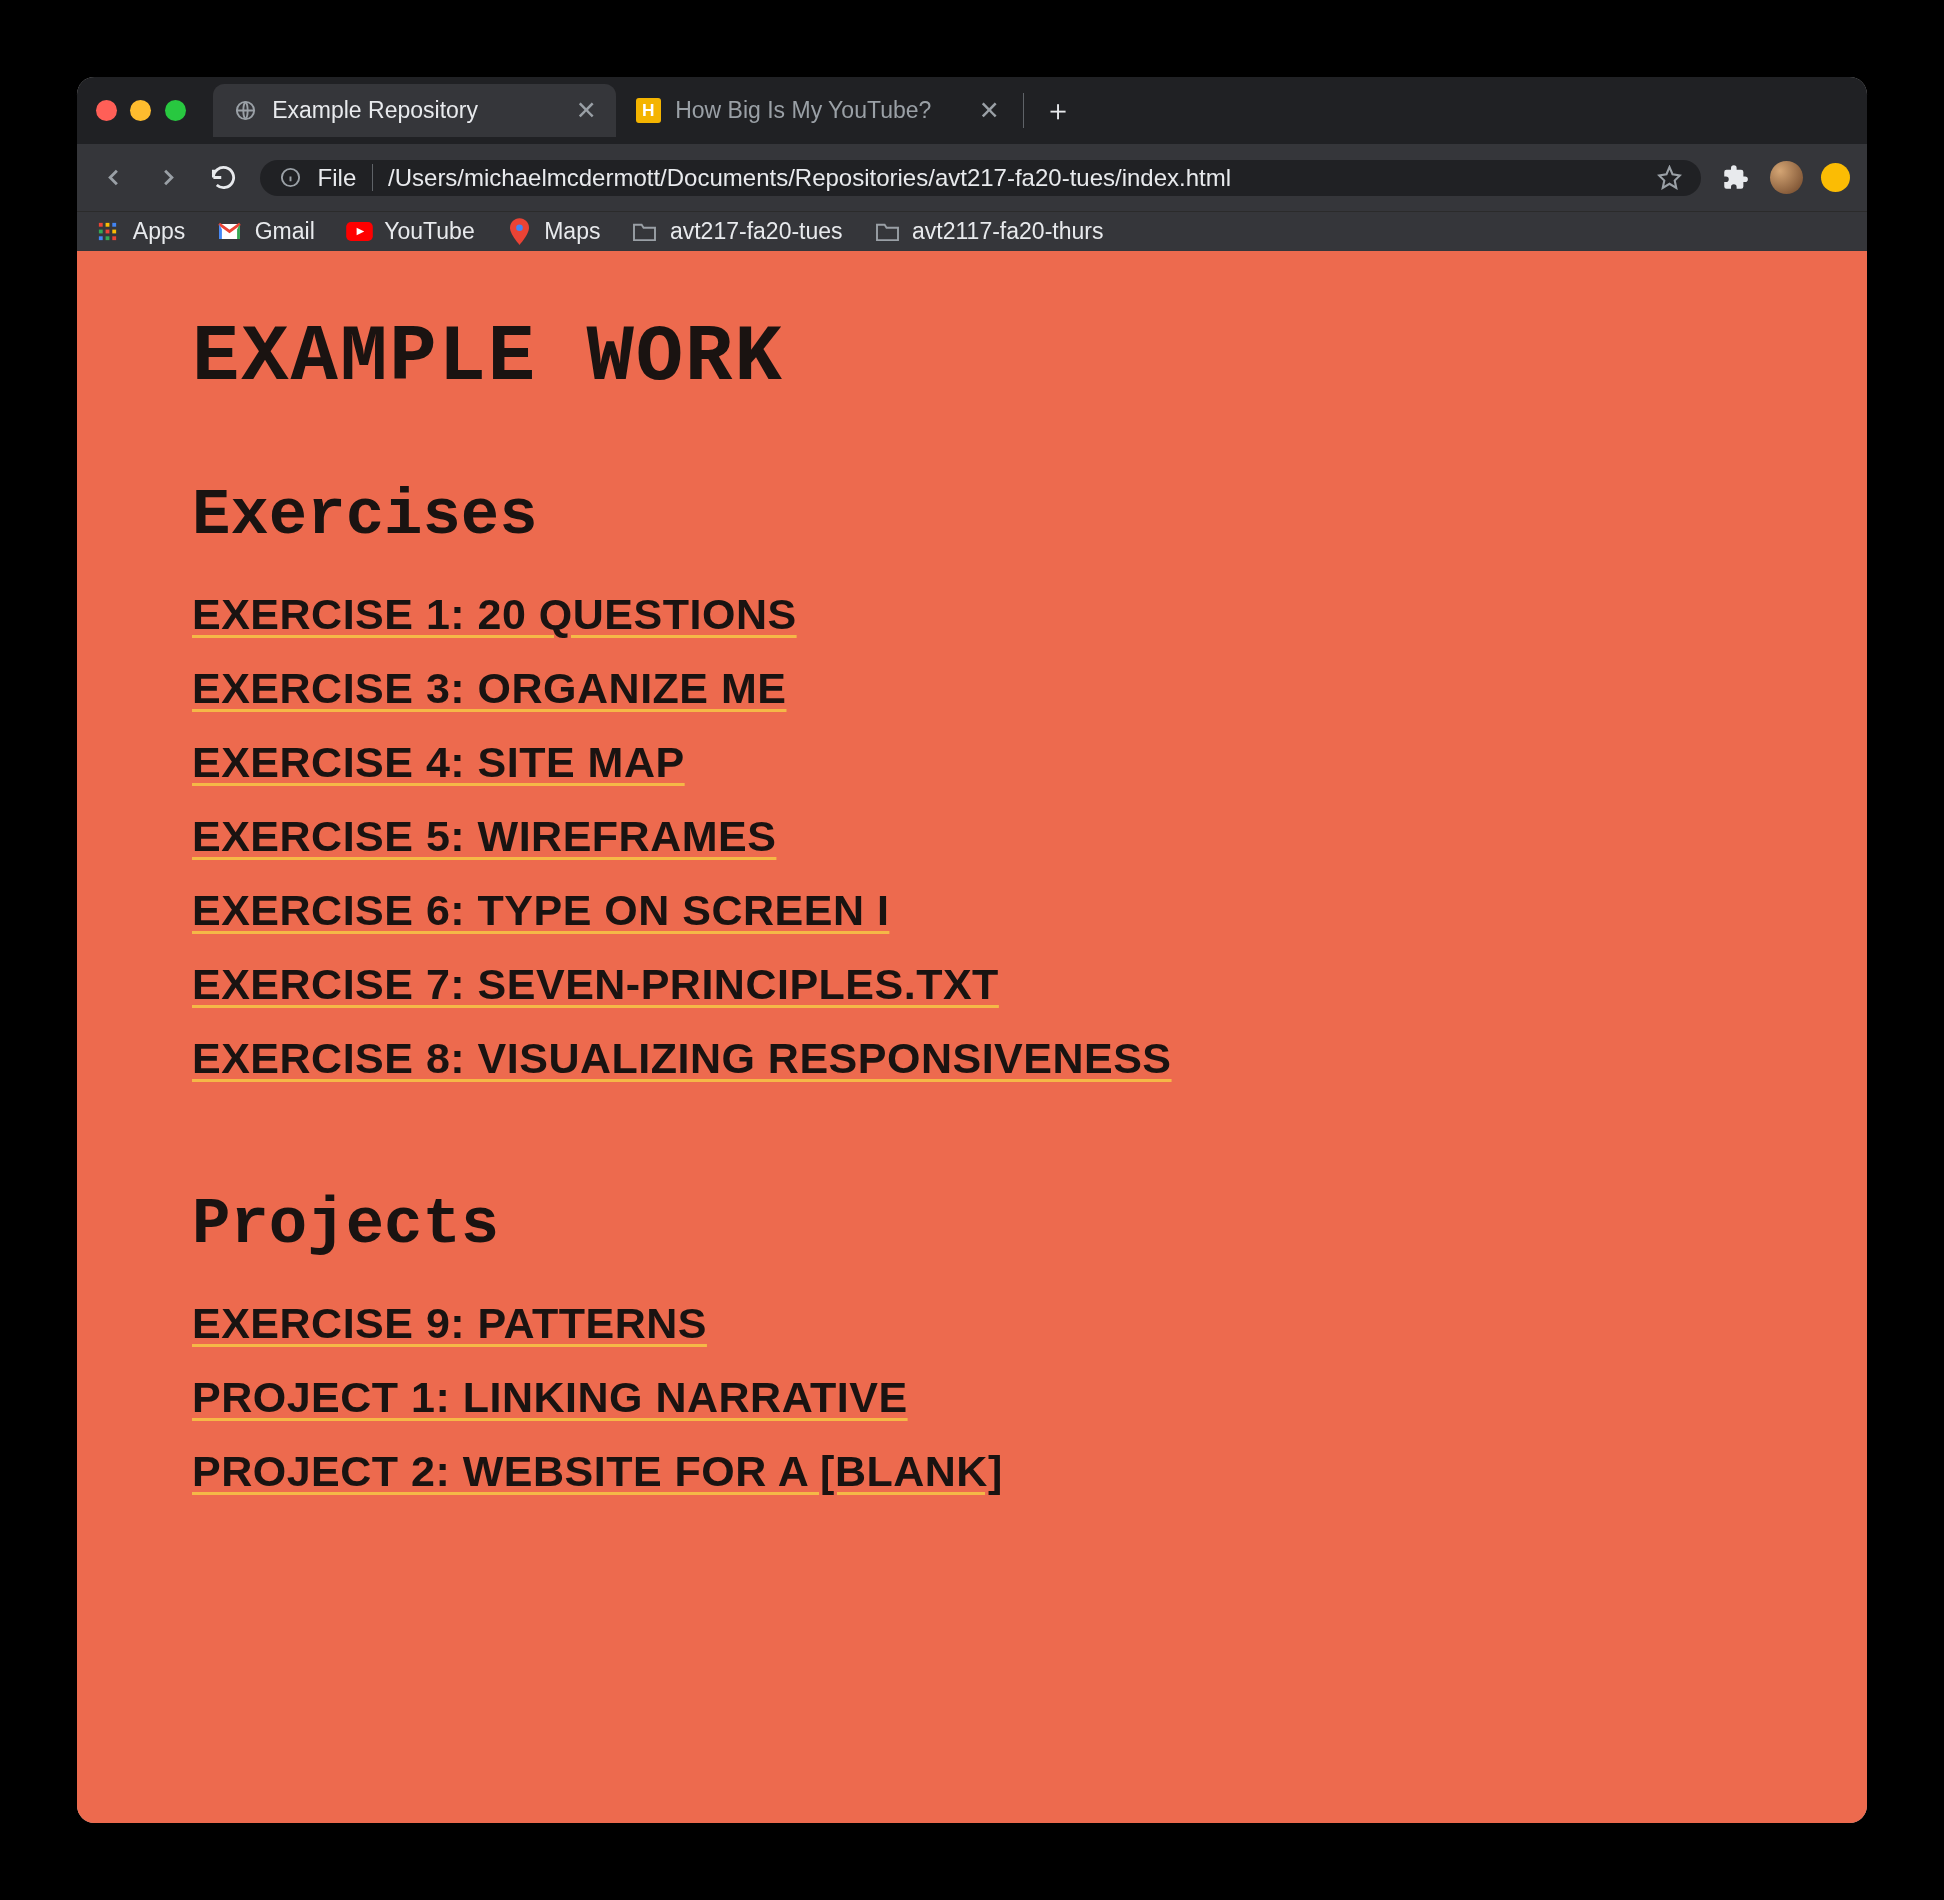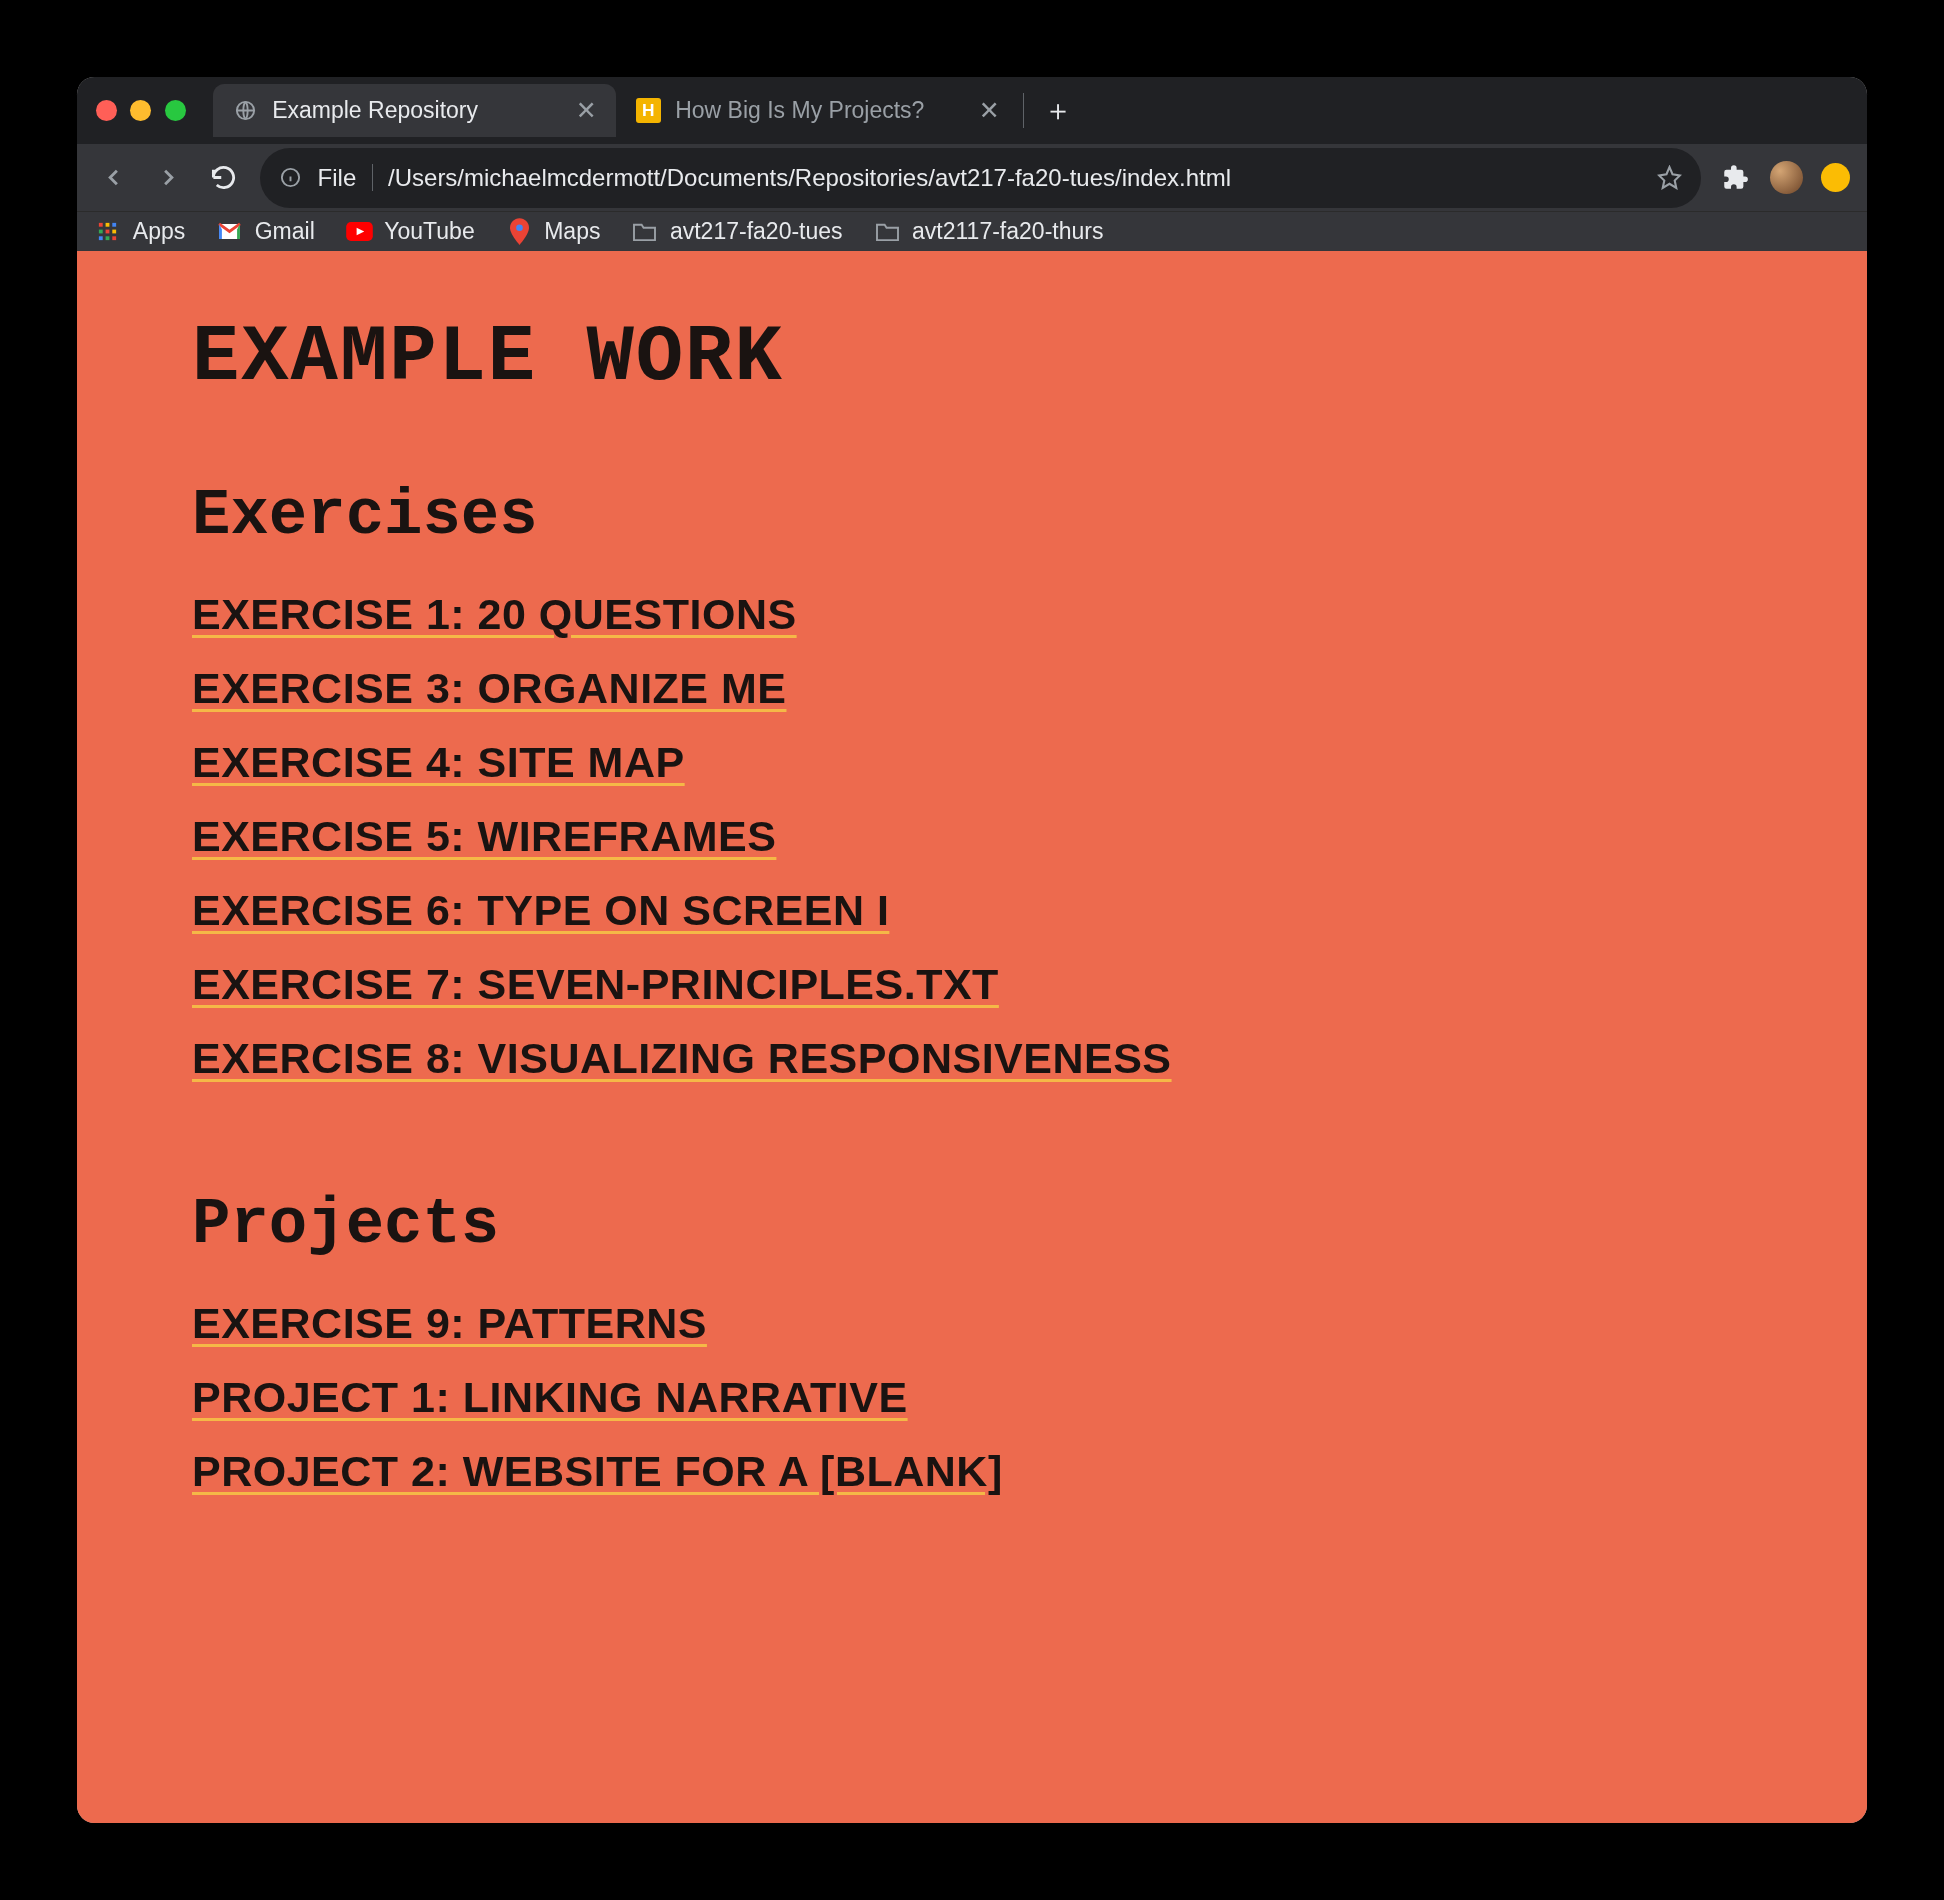--- a/index.html
+++ b/index.html
@@ -71,21 +71,21 @@
   }
   .nav-btn {
     width: 38px; height: 38px; display:flex; align-items:center; justify-content:center;
     color:#9aa0a6; cursor:pointer;
   }
   .nav-btn.enabled { color:#e8eaed; }
   .omnibox {
     flex:1;
     background:#202124;
     border-radius: 38px;
-    height: 60px;
+    height: 36px;
     display:flex;
     align-items:center;
     padding: 0 19px;
     gap: 15.4px;
     color:#e8eaed;
     font-size: 24px;
   }
   .omnibox .info-icon { color:#9aa0a6; display:flex; align-items:center; }
   .omnibox .scheme { color:#e8eaed; }
   .omnibox .divider { width:1px; height:27px; background:#5f6368; }
@@ -168,21 +168,21 @@
           </svg>
       </span>
       <span class="title">Example Repository</span>
       <span class="close">✕</span>
     </div>
 
     <div class="tab">
       <span class="favicon">
         <span style="background:#f4b400;color:#fff;font-weight:700;width:25px;height:25px;display:flex;align-items:center;justify-content:center;font-size:17.3px;border-radius:2.9px;">H</span>
       </span>
-      <span class="title" style="color:#9aa0a6">How Big Is My Projects?</span>
+      <span class="title" style="color:#9aa0a6">How Big Is My YouTube?</span>
       <span class="close">✕</span>
     </div>
 
     <div class="tab-divider"></div>
 
     <div class="newtab">＋</div>
   </div>
 
   <div class="toolbar">
     <div class="nav-btn">

